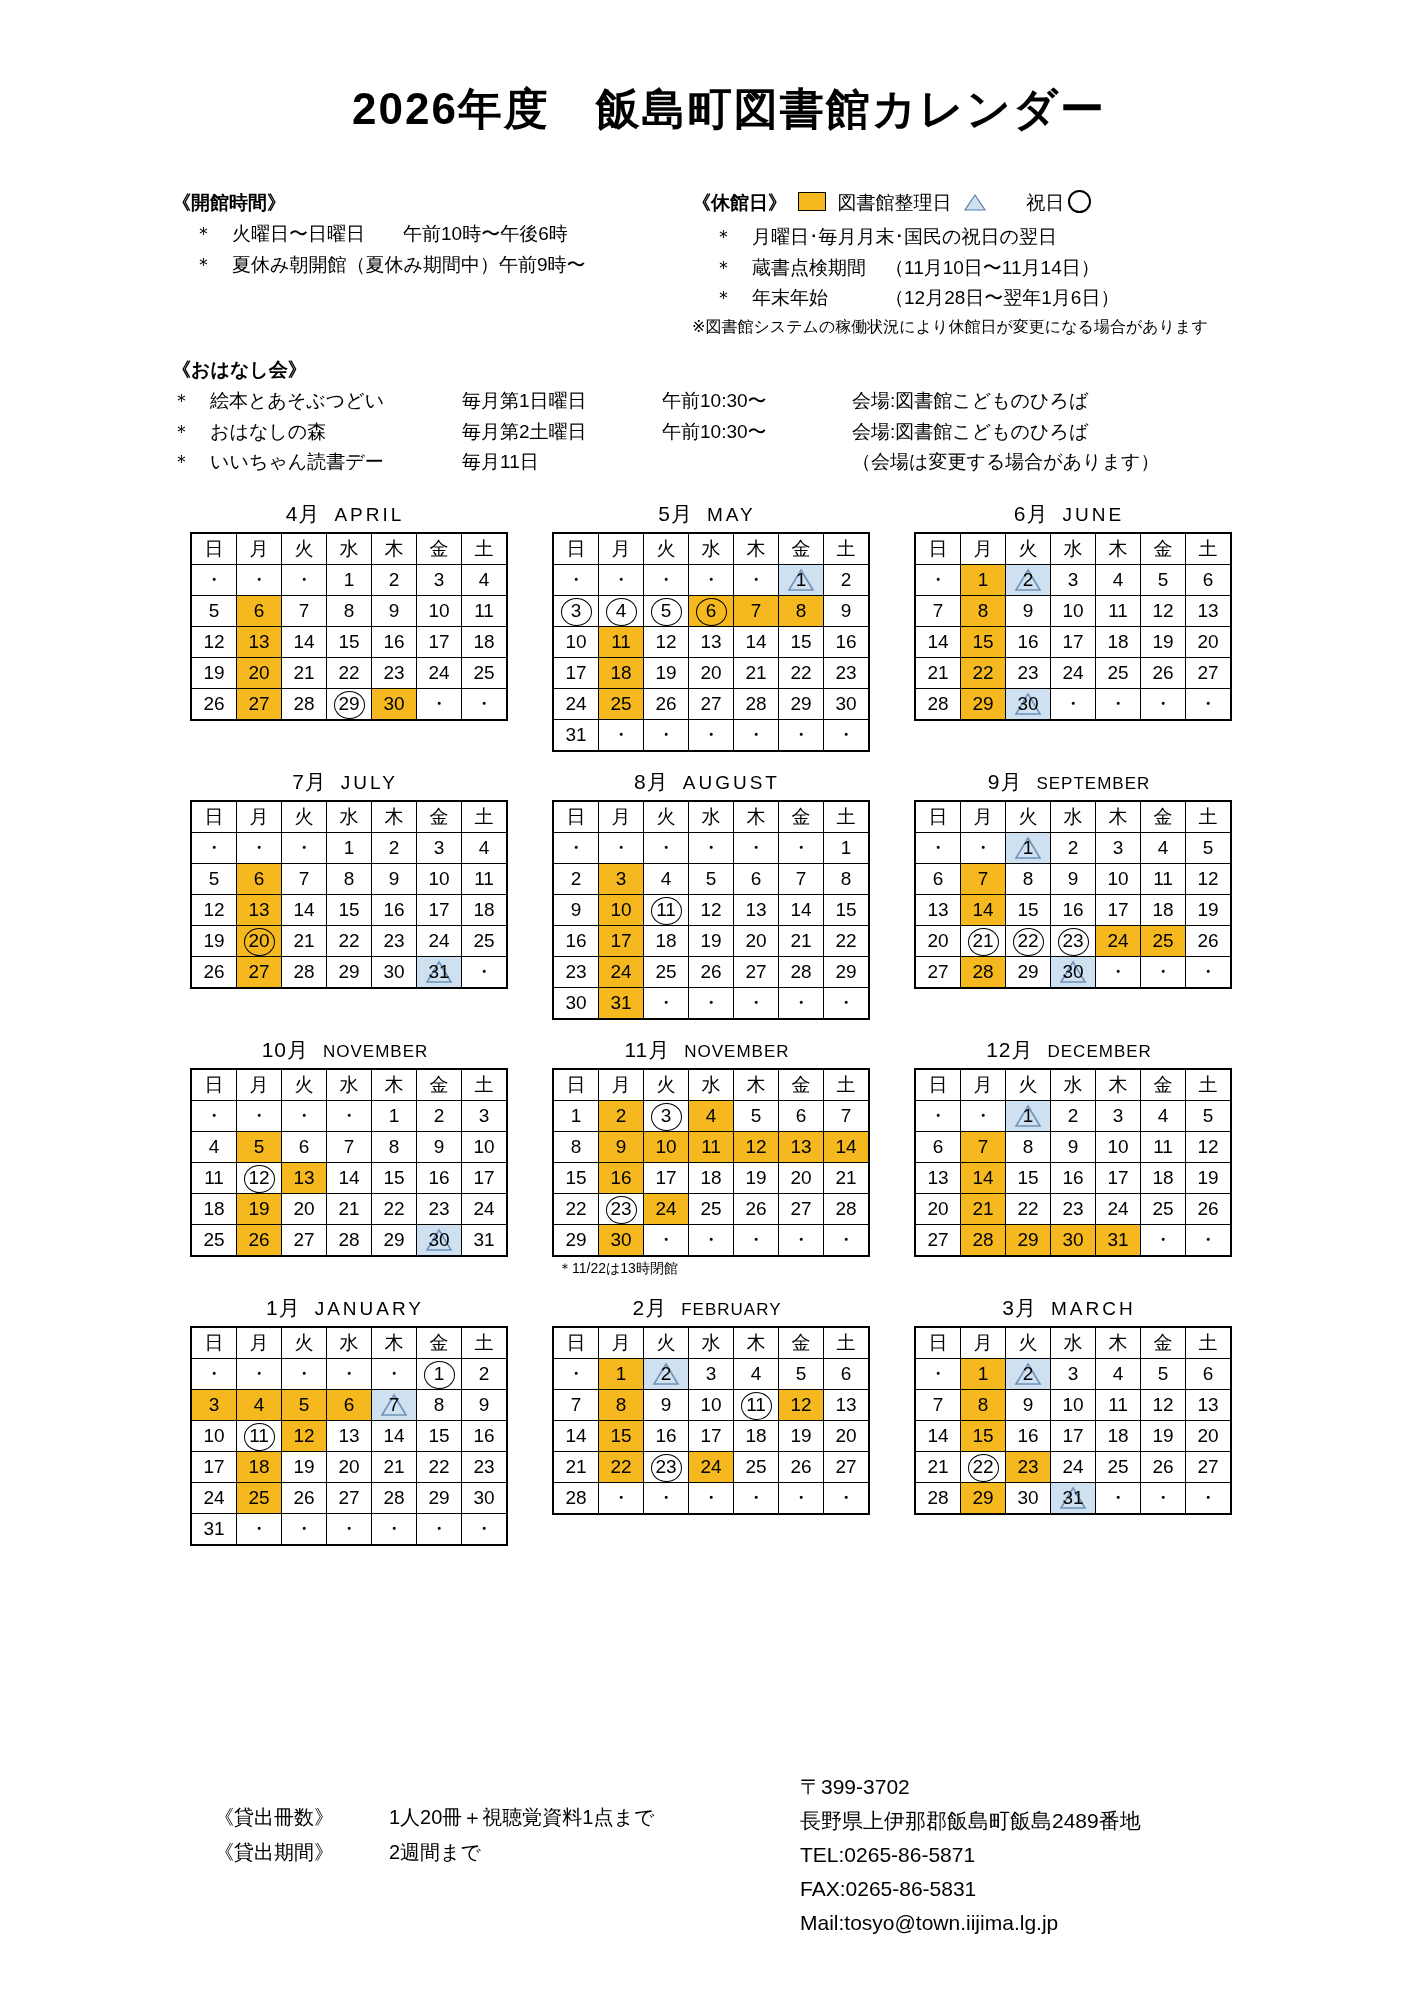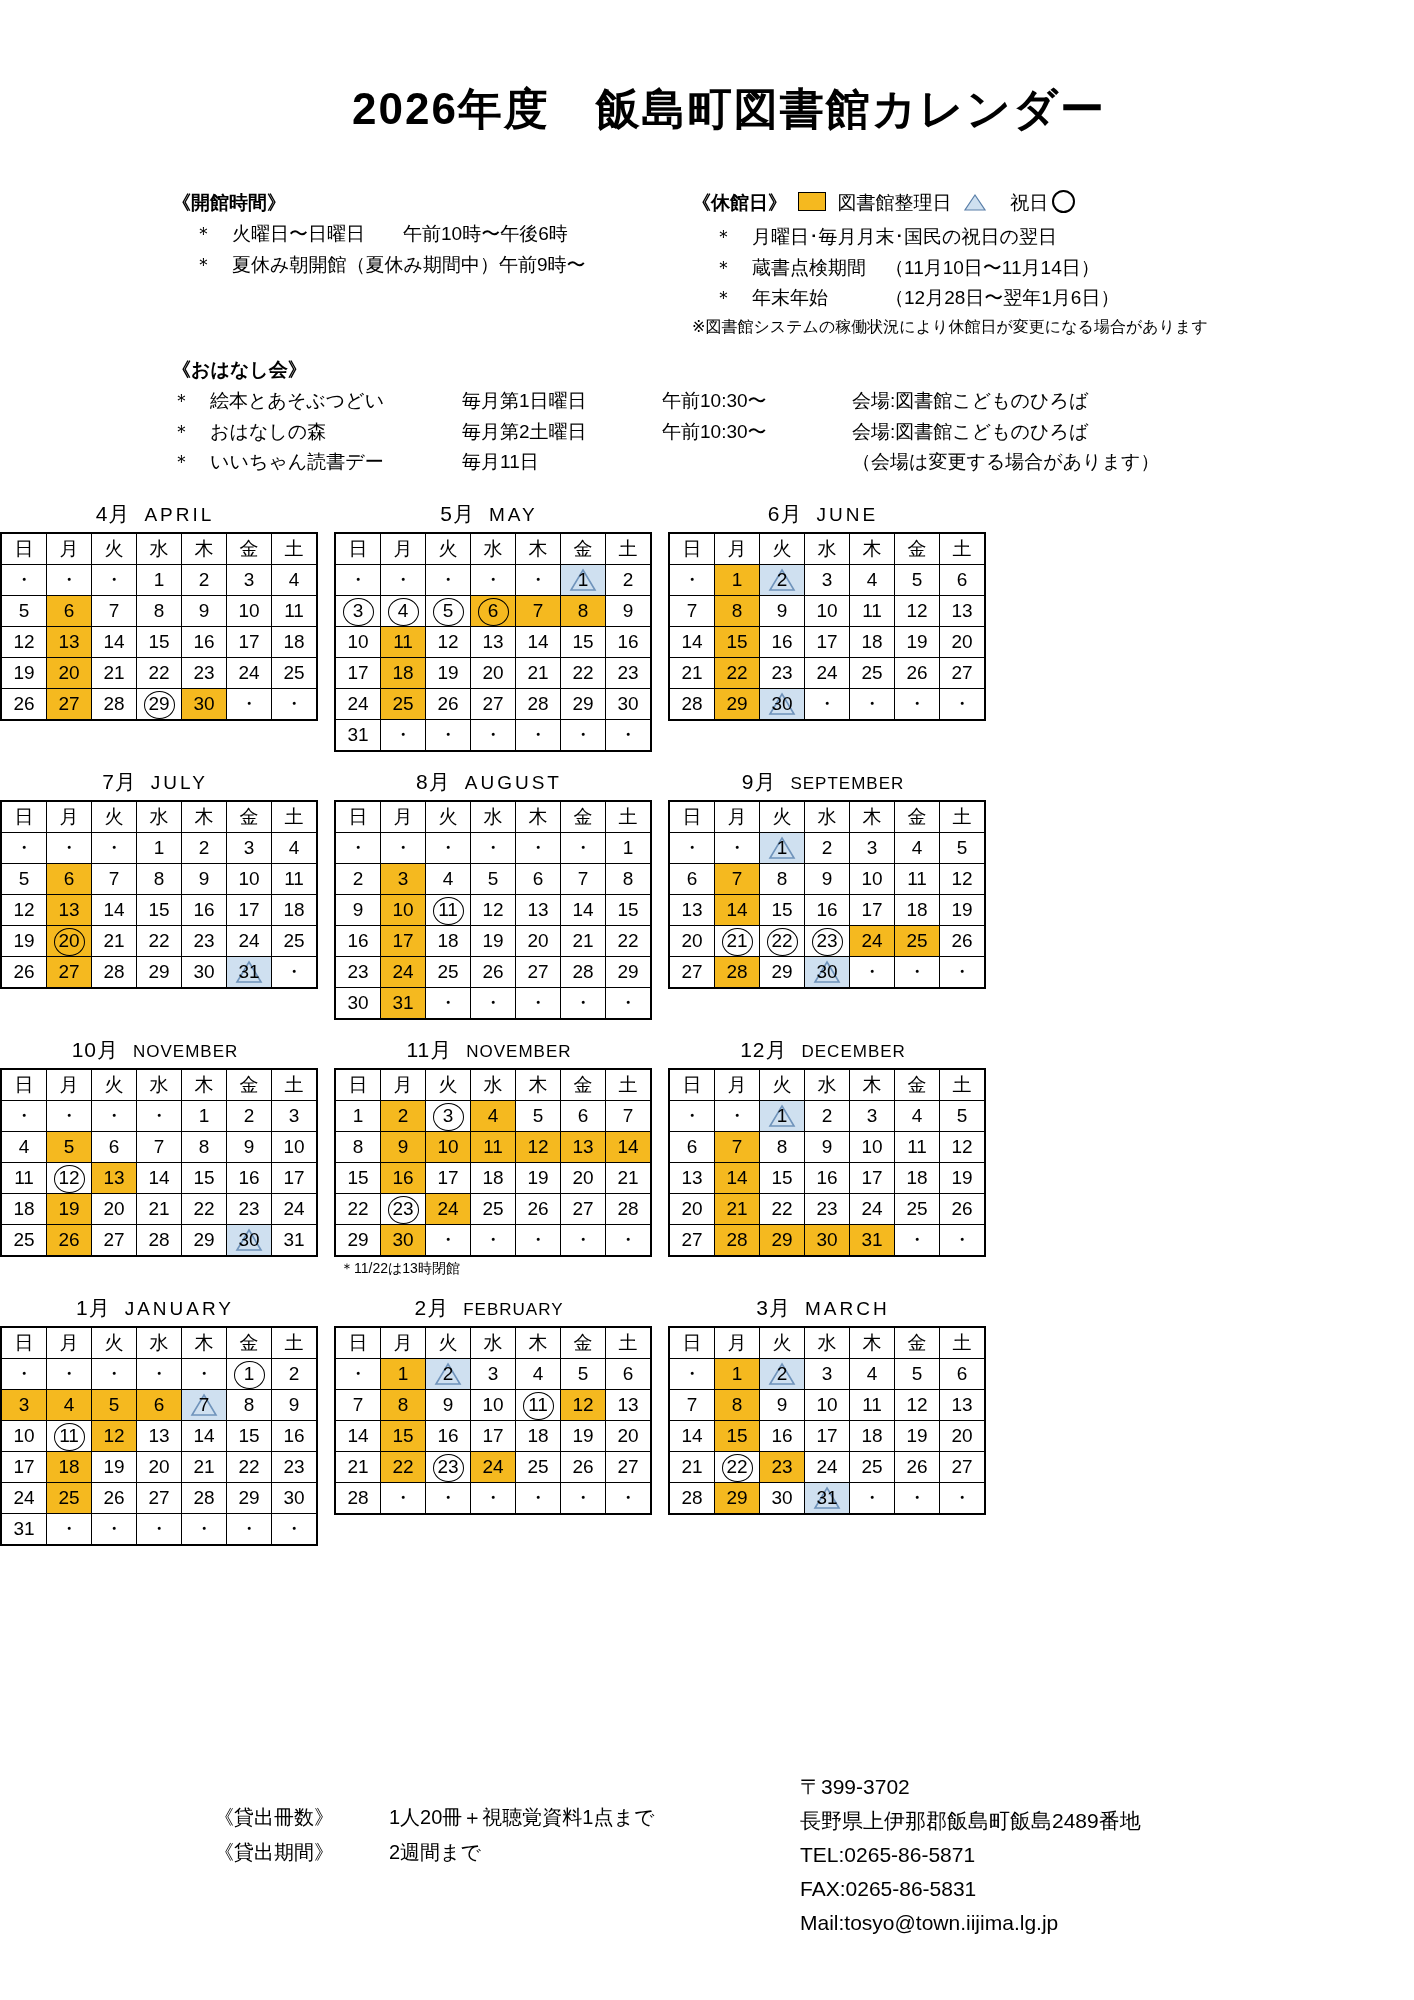--- a/index.html
+++ b/index.html
@@ -46,21 +46,21 @@
     position:absolute;left:172px;top:355px;width:1120px;font-size:19px;line-height:1.62;
   }
   .story .line{display:flex;}
   .story .c1{width:290px;}
   .story .c2{width:200px;}
   .story .c3{width:190px;}
   .story .c4{width:430px;}
 
   
   .cals{position:absolute;left:0;top:500px;width:1414px;}
-  .calrow{display:flex;gap:24px;margin-bottom:16px;}
+  .calrow{display:flex;justify-content:center;gap:52px;margin-bottom:16px;}
   .cal{width:310px;}
   .cal .cap{
     text-align:center;font-size:21px;margin-bottom:4px;white-space:nowrap;
   }
   .cap .jp{font-weight:normal;letter-spacing:1px;}
   .cap .en{letter-spacing:3px;margin-left:14px;font-size:19px;}
   .cap .en.small{letter-spacing:1px;font-size:17px;}
   table.m{
     border-collapse:collapse;width:310px;table-layout:fixed;
     border:2px solid #000;
@@ -113,21 +113,21 @@
       <div class="col-r">
         <div>
           <span class="hd">《休館日》</span>
           <span class="swatch"></span>
           <span>図書館整理日</span>
           <span style="display:inline-block;vertical-align:-3px;margin:0 6px;">
             <svg width="24" height="19" viewBox="0 0 24 19">
                 <polygon points="12,2 22,17 2,17" fill="#cfe0f0" stroke="#5a7fa8" stroke-width="1.2"></polygon>
               </svg>
           </span>
-          <span style="margin-left:12px;">祝日</span><span class="circ"></span>
+          <span style="margin-left:28px;">祝日</span><span class="circ"></span>
         </div>
         <div class="ind">＊　月曜日･毎月月末･国民の祝日の翌日</div>
         <div class="ind">＊　蔵書点検期間　（11月10日〜11月14日）</div>
         <div class="ind">＊　年末年始　　　（12月28日〜翌年1月6日）</div>
         <div class="note">※図書館システムの稼働状況により休館日が変更になる場合があります</div>
       </div>
     </div>
   </div>
 
   <div class="story">

